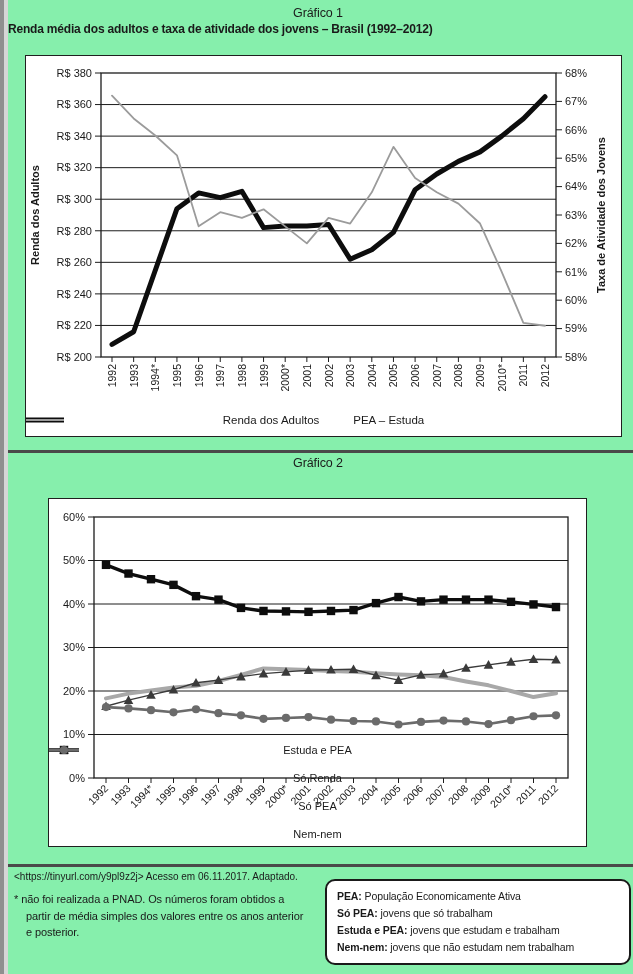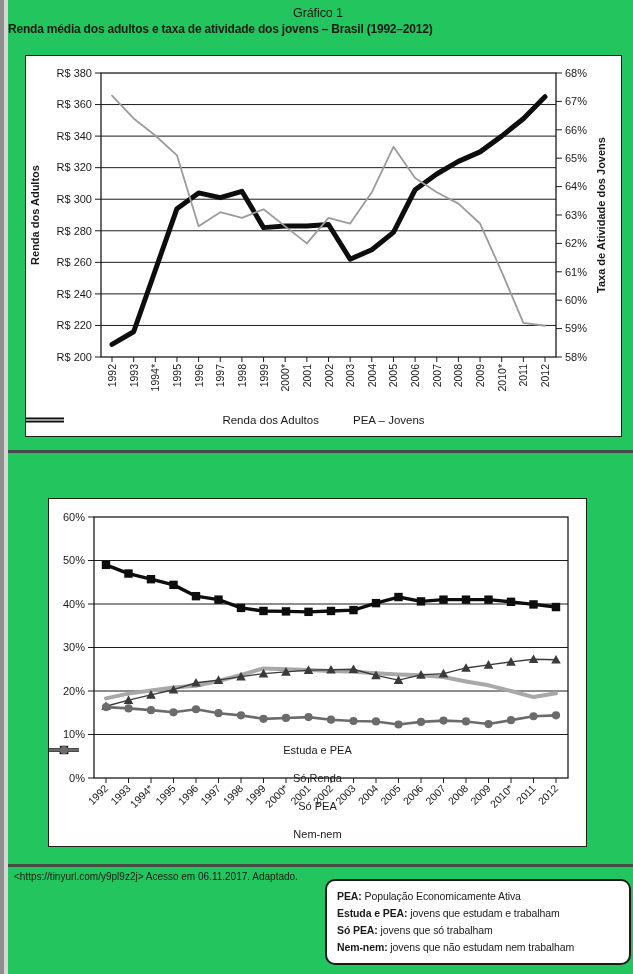--- a/index.html
+++ b/index.html
@@ -1,17 +1,17 @@
 <!DOCTYPE html>
 <html><head>
 <meta charset="utf-8">
 <style>
   html,body{margin:0;padding:0;background:#ffffff;}
   .page{
-    position:relative;width:633px;height:974px;background:#22c55e;overflow:hidden;
+    position:relative;width:633px;height:974px;background:#86efac;overflow:hidden;
     font-family:"Liberation Sans",sans-serif;color:#1a1a1a;
   }
   .edge-strip{
     position:absolute;left:0;top:0;width:8px;height:974px;
     background:linear-gradient(to right,#8f8f8f 0 45%,#d6d6d6 45% 100%);
   }
   .chart-title{
     position:absolute;left:8px;width:620px;text-align:center;
     font-size:12.5px;font-weight:400;letter-spacing:-0.1px;
   }
@@ -167,27 +167,28 @@
         <span class="lg-item">
           <svg width="38" height="12">
             <line x1="0" x2="38" y1="6" y2="6" stroke="#0d0d0d" stroke-width="5"></line>
           </svg>
           <span>Renda dos Adultos</span>
         </span>
         <span class="lg-item">
           <svg width="38" height="12">
             <line x1="0" x2="38" y1="6" y2="6" stroke="#9b9b9b" stroke-width="1.8"></line>
           </svg>
-          <span>PEA – Jovens</span>
+          <span>PEA – Estuda</span>
         </span>
       </div>
   </div>
 
   <div class="separator sep1"></div>
 
+  <div class="chart-title t2">Gráfico 2</div>
   <div class="chart-box box2">
     <svg id="svg2" viewBox="0 0 536 346" width="536" height="346">
         <g>
           <line x1="45" x2="519" y1="235.5" y2="235.5" stroke="#1c1c1c" stroke-width="1"></line>
           <line x1="45" x2="519" y1="192" y2="192" stroke="#1c1c1c" stroke-width="1"></line>
           <line x1="45" x2="519" y1="148.5" y2="148.5" stroke="#1c1c1c" stroke-width="1"></line>
           <line x1="45" x2="519" y1="105" y2="105" stroke="#1c1c1c" stroke-width="1"></line>
           <line x1="45" x2="519" y1="61.5" y2="61.5" stroke="#1c1c1c" stroke-width="1"></line>
           <rect x="45" y="18" width="474" height="261" fill="none" stroke="#1c1c1c" stroke-width="1.3"></rect>
           <line x1="39" x2="45" y1="279" y2="279" stroke="#1c1c1c" stroke-width="1"></line>
@@ -350,19 +351,20 @@
             <circle cx="15" cy="6" r="4.1" fill="#6b6b6b"></circle>
           </svg>
           <span>Nem-nem</span>
         </span>
       </div>
   </div>
 
   <div class="separator sep2"></div>
 
   <div class="source">&lt;https://tinyurl.com/y9pl9z2j&gt; Acesso em 06.11.2017. Adaptado.</div>
+  <div class="footnote">* não foi realizada a PNAD. Os números foram obtidos a partir de média simples dos valores entre os anos anterior e posterior.</div>
   <div class="glossary" id="glossary">
       <div class="gl-line"><b>PEA:</b><span> População Economicamente Ativa</span></div>
+      <div class="gl-line"><b>Só PEA:</b><span> jovens que só trabalham</span></div>
       <div class="gl-line"><b>Estuda e PEA:</b><span> jovens que estudam e trabalham</span></div>
-      <div class="gl-line"><b>Só PEA:</b><span> jovens que só trabalham</span></div>
       <div class="gl-line"><b>Nem-nem:</b><span> jovens que não estudam nem trabalham</span></div>
     </div>
 </div>
 
 </body></html>

